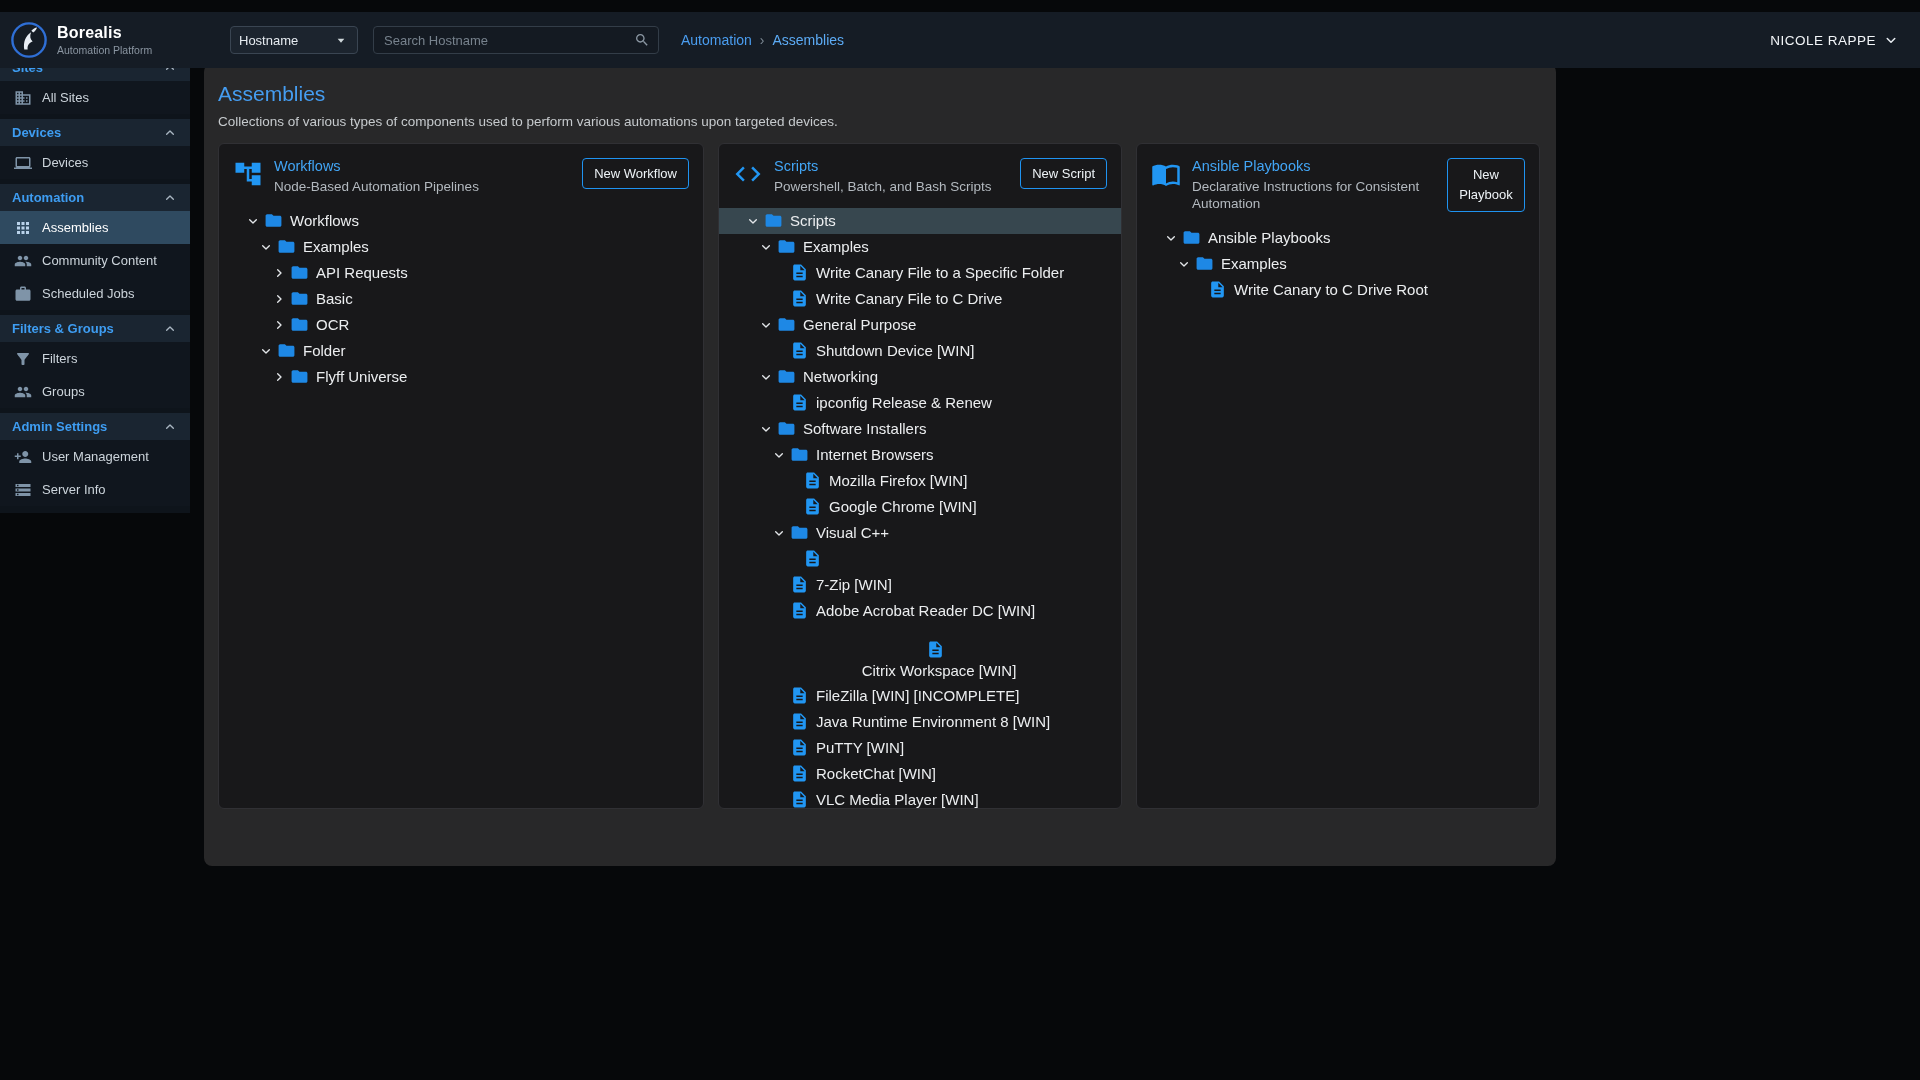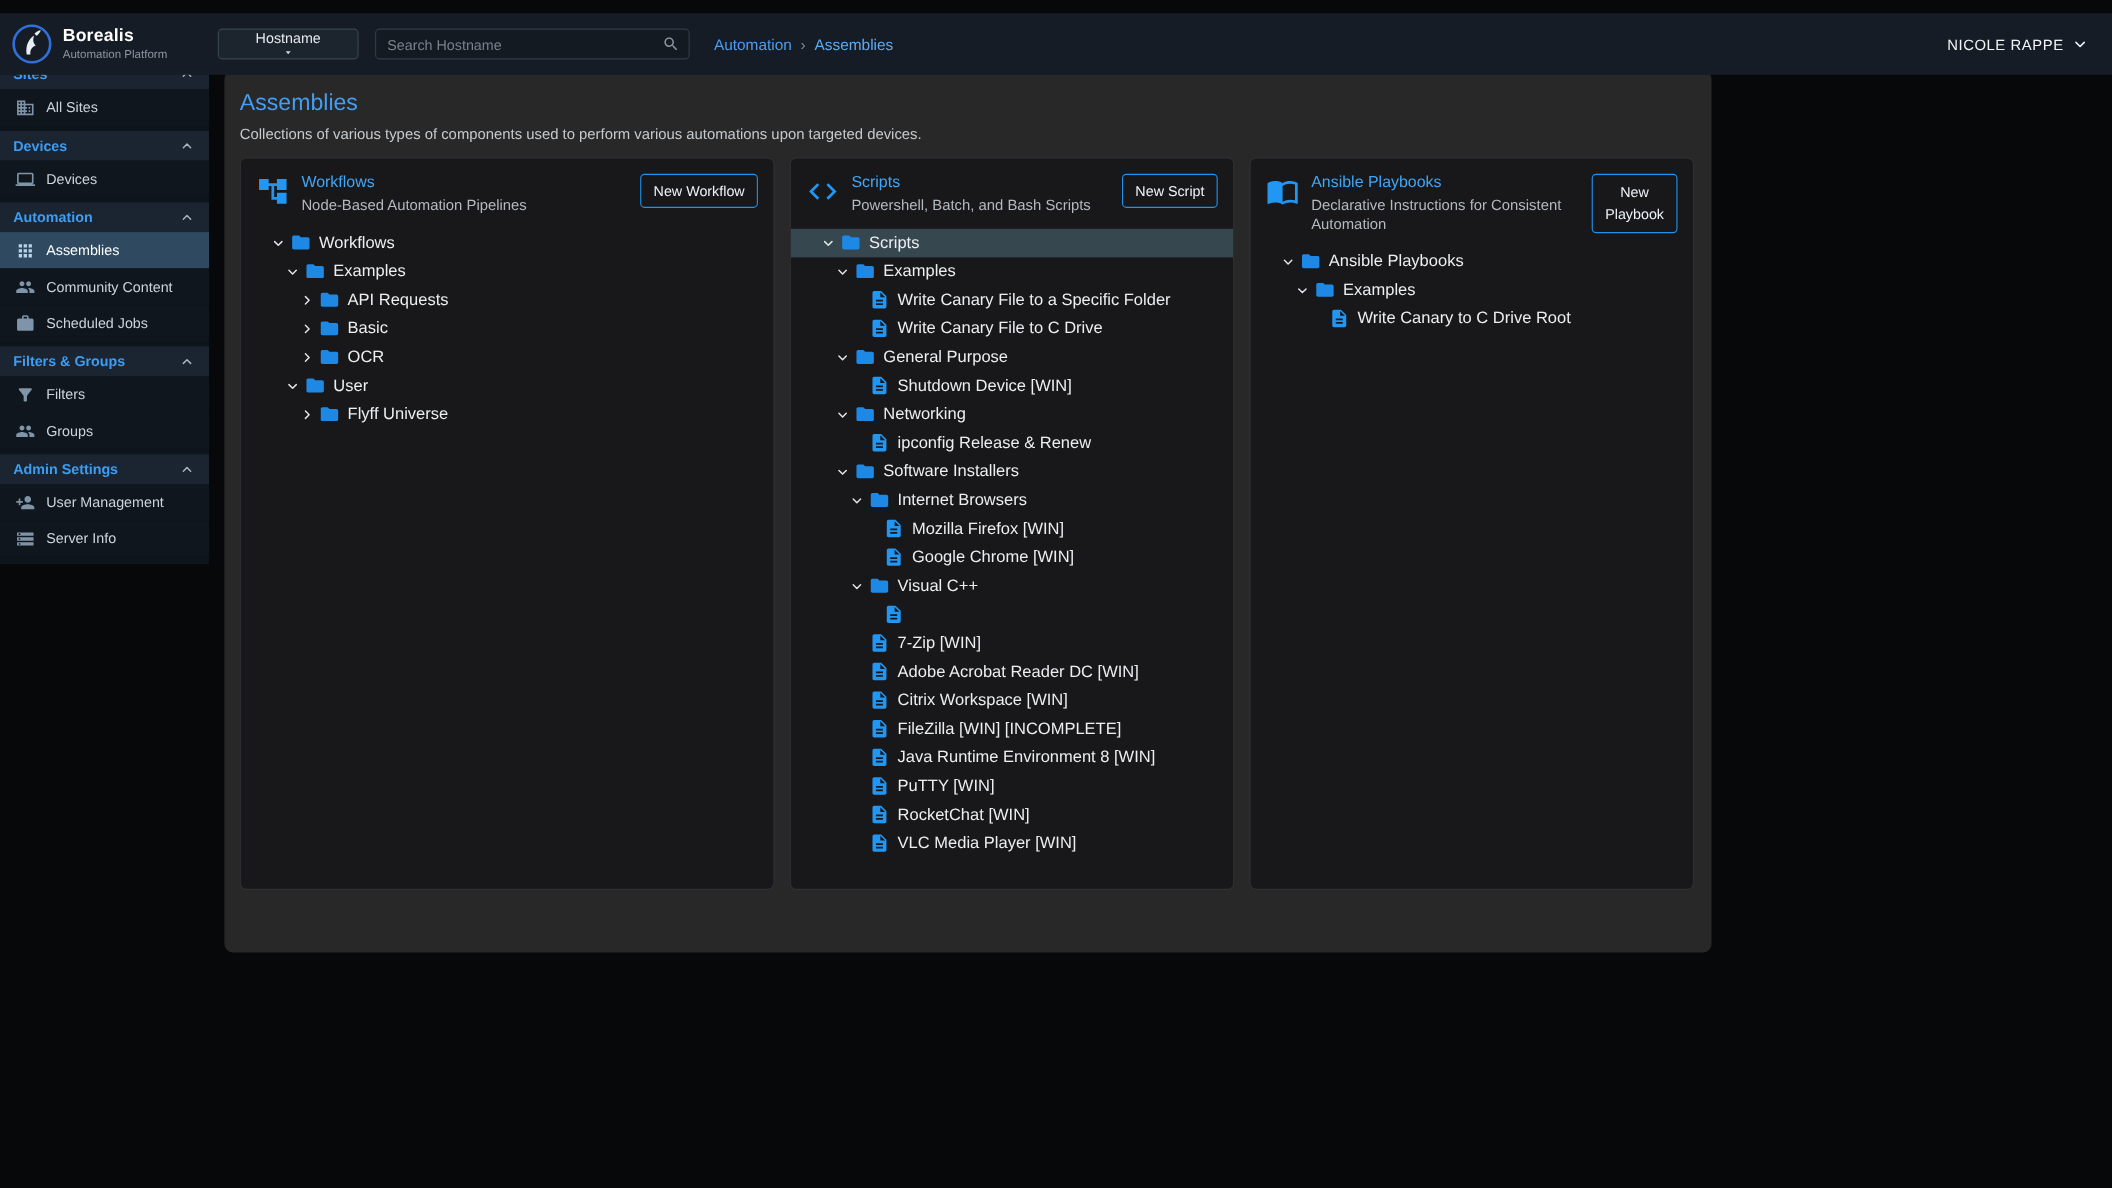--- a/index.html
+++ b/index.html
@@ -6,22 +6,22 @@
   html,body { margin:0; padding:0; background:#06080a; font-family:"Liberation Sans", sans-serif; }
   .app { position:relative; width:1920px; height:1080px; background:#06080a; overflow:hidden; }
 
   
   .topbar { position:absolute; top:12px; left:0; width:1920px; height:56px; background:#151c25; display:flex; align-items:center; z-index:3; }
   .brand { width:190px; flex:none; display:flex; align-items:center; gap:9px; padding-left:10px; }
   .logo { width:38px; height:38px; flex:none; }
   .brand-name { font-size:16px; font-weight:bold; color:#ffffff; letter-spacing:.2px; }
   .brand-sub { font-size:10.5px; color:#8a95a1; margin-top:2px; }
 
-  .hostname { margin-left:8px; width:128px; height:28px; background:#1c242e; border:1px solid #3a4552; border-radius:4px;
-              display:flex; align-items:center; justify-content:space-between; padding:0 8px; font-size:13px; color:#e6ebf0; cursor:pointer;flex-direction:column; }
+  .hostname { margin-left:40px; width:128px; height:28px; background:#1c242e; border:1px solid #3a4552; border-radius:4px;
+              display:flex; align-items:center; justify-content:space-between; padding:0 8px; font-size:13px; color:#e6ebf0; cursor:pointer; }
   .caret { width:16px; height:16px; }
 
   .searchbox { margin-left:15px; width:286px; height:28px; border:1px solid #333d48; border-radius:4px; background:#141a22;
                display:flex; align-items:center; padding:0 8px; }
   .search-input { flex:1; background:transparent; border:none; outline:none; color:#3b82f6; font-size:13px; font-family:inherit; }
   .search-input::placeholder { color:#77828d; }
   .search-icon { width:16px; height:16px; fill:#8b97a3; flex:none; }
 
   .breadcrumb { margin-left:22px; display:flex; align-items:center; gap:8px; font-size:14px; }
   .crumb { color:#4a9df0; text-decoration:none; cursor:pointer; }
@@ -277,21 +277,21 @@
               </svg>
               <span class="tree-label">OCR</span>
             </div>
             <div class="tree-row" style="padding-left: 39px;">
               <svg class="tree-chev" viewBox="0 0 24 24">
                 <path d="M7 10l5 5 5-5" fill="none" stroke="currentColor" stroke-width="2" stroke-linecap="round" stroke-linejoin="round"></path>
               </svg>
               <svg class="tree-icon" viewBox="0 0 24 24" style="fill:#1e88e5">
                 <path fill-rule="evenodd" d="M10 4H4c-1.1 0-1.99.9-1.99 2L2 18c0 1.1.9 2 2 2h16c1.1 0 2-.9 2-2V8c0-1.1-.9-2-2-2h-8l-2-2z"></path>
               </svg>
-              <span class="tree-label">User</span>
+              <span class="tree-label">Folder</span>
             </div>
             <div class="tree-row" style="padding-left: 52px;">
               <svg class="tree-chev" viewBox="0 0 24 24">
                 <path d="M10 7l5 5-5 5" fill="none" stroke="currentColor" stroke-width="2" stroke-linecap="round" stroke-linejoin="round"></path>
               </svg>
               <svg class="tree-icon" viewBox="0 0 24 24" style="fill:#1e88e5">
                 <path fill-rule="evenodd" d="M10 4H4c-1.1 0-1.99.9-1.99 2L2 18c0 1.1.9 2 2 2h16c1.1 0 2-.9 2-2V8c0-1.1-.9-2-2-2h-8l-2-2z"></path>
               </svg>
               <span class="tree-label">Flyff Universe</span>
             </div>
@@ -427,21 +427,21 @@
               </svg>
               <span class="tree-label">7-Zip [WIN]</span>
             </div>
             <div class="tree-row" style="padding-left: 52px;">
               <span class="tree-spacer"></span>
               <svg class="tree-icon" viewBox="0 0 24 24" style="fill:#2196f3">
                 <path fill-rule="evenodd" d="M14 2H6c-1.1 0-1.99.9-1.99 2L4 20c0 1.1.89 2 1.99 2H18c1.1 0 2-.9 2-2V8l-6-6zm2 16H8v-2h8v2zm0-4H8v-2h8v2zm-3-5V3.5L18.5 9H13z"></path>
               </svg>
               <span class="tree-label">Adobe Acrobat Reader DC [WIN]</span>
             </div>
-            <div class="tree-row" style="padding-left: 52px;">
+            <div class="tree-row" style="padding-left: 52px; flex-direction: column;">
               <span class="tree-spacer"></span>
               <svg class="tree-icon" viewBox="0 0 24 24" style="fill:#2196f3">
                 <path fill-rule="evenodd" d="M14 2H6c-1.1 0-1.99.9-1.99 2L4 20c0 1.1.89 2 1.99 2H18c1.1 0 2-.9 2-2V8l-6-6zm2 16H8v-2h8v2zm0-4H8v-2h8v2zm-3-5V3.5L18.5 9H13z"></path>
               </svg>
               <span class="tree-label">Citrix Workspace [WIN]</span>
             </div>
             <div class="tree-row" style="padding-left: 52px;">
               <span class="tree-spacer"></span>
               <svg class="tree-icon" viewBox="0 0 24 24" style="fill:#2196f3">
                 <path fill-rule="evenodd" d="M14 2H6c-1.1 0-1.99.9-1.99 2L4 20c0 1.1.89 2 1.99 2H18c1.1 0 2-.9 2-2V8l-6-6zm2 16H8v-2h8v2zm0-4H8v-2h8v2zm-3-5V3.5L18.5 9H13z"></path>

